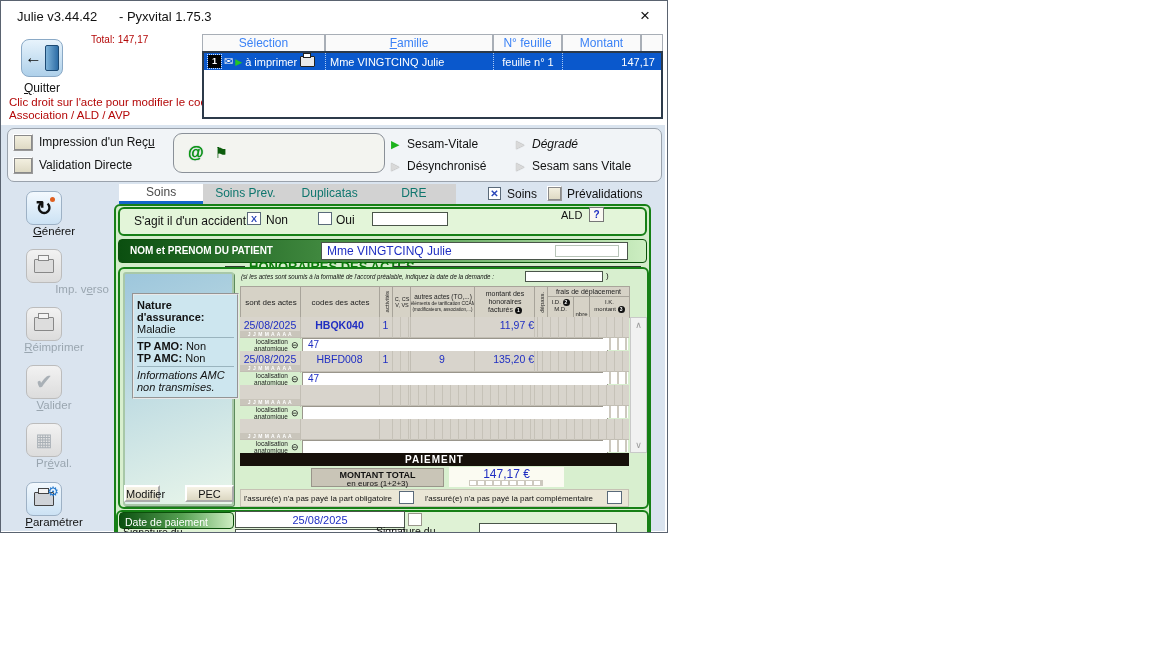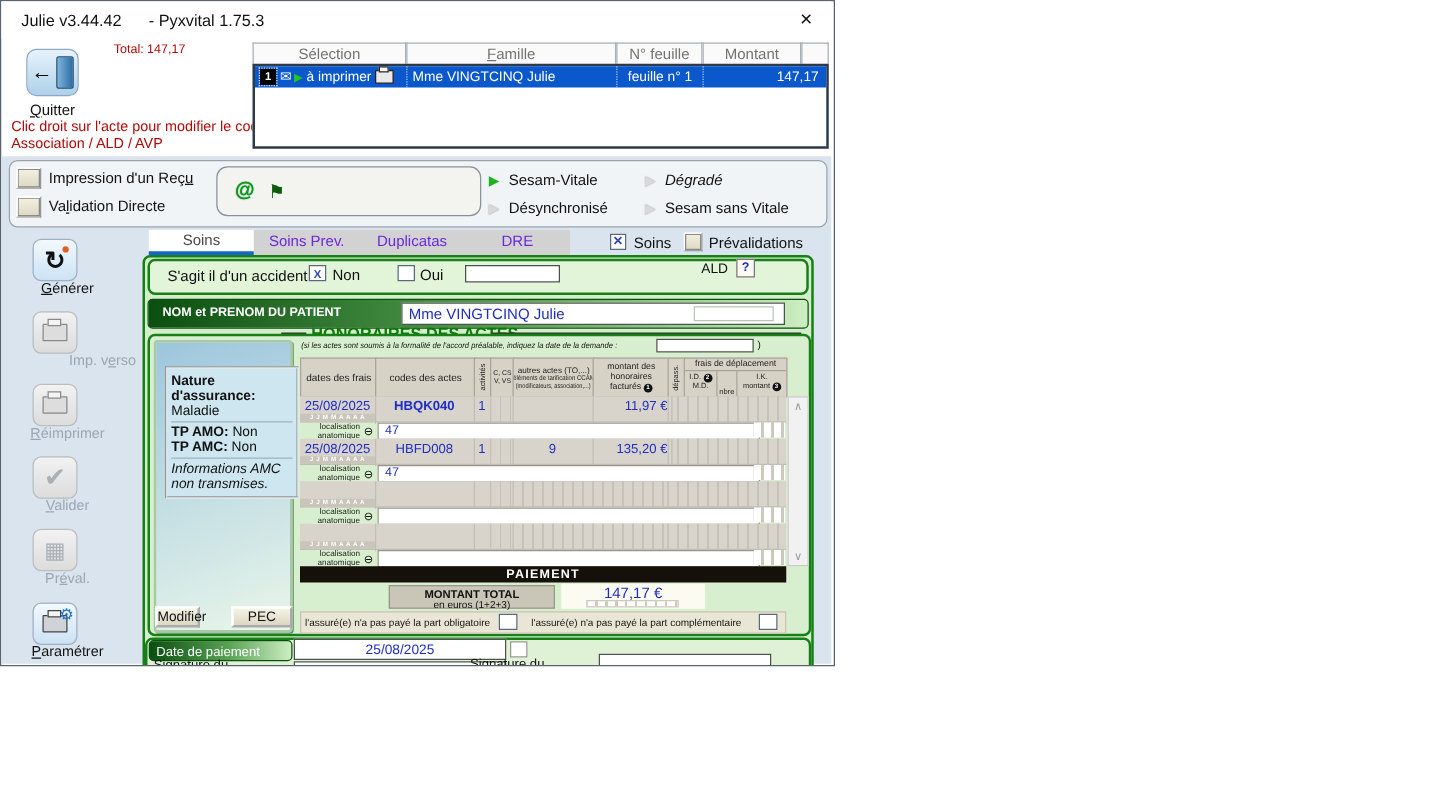--- a/index.html
+++ b/index.html
@@ -14,21 +14,21 @@
     line-height:24px;font-size:17px;cursor:pointer;}
   .bluearea{position:absolute;left:0;top:124px;width:664px;height:406px;background:#dae4ef;}
   .red{color:#b40808;}
   
   .qbtn{left:20px;top:38px;width:42px;height:38px;border-radius:8px;border:1px solid #8aa9c6;
     background:linear-gradient(180deg,#e7f3fc,#aed0ea);display:flex;align-items:center;justify-content:center;gap:3px;cursor:pointer;}
   .qarrow{font-size:17px;font-weight:bold;color:#0a0a0a;}
   .qdoor{width:12px;height:24px;background:linear-gradient(90deg,#7fb4da,#2d6da6);border:1px solid #1d4a73;border-radius:2px;}
   
   .fhead{top:33px;height:29px;background:#fafafa;border:1px solid #a8aeb6;border-bottom:none;
-    font-size:12px;text-align:center;line-height:16px;color:#737373;}
+    font-size:12px;text-align:center;line-height:16px;color:#3b82f6;}
   .fbody{left:201px;top:50px;width:461px;height:68px;background:#fff;border:2px solid #2c3a4a;}
   .frow{position:absolute;left:0;top:0;width:100%;height:17px;background:#0a58cc;color:#fff;display:flex;}
   .fcell{height:17px;display:flex;align-items:center;box-sizing:border-box;}
   .idxbox{width:13px;height:13px;background:#000;color:#fff;font-size:9px;font-weight:bold;
     text-align:center;line-height:13px;margin:0 3px 0 4px;outline:1px dotted #cfe2ff;}
   .minipr{position:relative;width:13px;height:9px;background:#e9e9e9;border:1px solid #222;border-radius:1px;}
   .minipr:before{content:"";position:absolute;left:2px;top:-4px;width:6px;height:3px;background:#fff;border:1px solid #222;}
   
   .gbox{left:6px;top:127px;width:655px;height:54px;border:1px solid #9aa2ac;border-radius:7px;background:#f1f4f7;}
   .sqbtn{width:20px;height:17px;background:linear-gradient(180deg,#f4f1e2,#ddd8c2);border:1px solid #999;
@@ -46,21 +46,21 @@
     background:linear-gradient(180deg,#f3f9fe,#cce2f4);display:flex;align-items:center;justify-content:center;cursor:pointer;position:absolute;left:25px;}
   .sicon.dis{background:linear-gradient(180deg,#f2f2f2,#dcdcdc);border-color:#bcbcbc;}
   .slabel{position:absolute;left:10px;width:86px;text-align:center;font-size:11.5px;}
   .slabel.dis{color:#9aa6b0;}
   .bigpr{position:relative;width:18px;height:12px;background:#ddd;border:1px solid #888;border-radius:1px;}
   .bigpr:before{content:"";position:absolute;left:3px;top:-5px;width:9px;height:4px;background:#f4f4f4;border:1px solid #888;}
   .bigpr.dk{border-color:#444;background:#cfd3d8;}
   .bigpr.dk:before{border-color:#444;}
   
   .tabbar{left:118px;top:183px;width:337px;height:20px;display:flex;background:#d2d2d2;}
-  .tab{flex:1;text-align:center;font-size:12px;line-height:19px;color:#6d28d9;cursor:pointer;}
+  .tab{flex:1;text-align:center;font-size:12px;line-height:19px;color:#0f766e;cursor:pointer;}
   .tab.active{background:#fff;color:#4a4a4a;border-bottom:3px solid #1566c8;line-height:16px;}
   .chk{background:#fff;border:1px solid #5a6a7a;text-align:center;cursor:pointer;}
   .chkx{color:#2a46b8;font-weight:bold;}
   
   .gpanel{left:113px;top:203px;width:537px;height:340px;background:#d4edcb;border:2px solid #168016;border-radius:6px;}
   .gsub{border:2px solid #168016;border-radius:6px;background:#e3f5d9;}
   .input{background:#fff;border:1px solid #4a554a;}
   .blue{color:#1f2ec2;}
   .grnbar{background:linear-gradient(90deg,#0b4f10,#57a153 55%,#cdeec2);border:1px solid #0a500a;border-radius:4px;}
   .wlabel{color:#fff;font-weight:bold;font-size:10px;}
@@ -236,21 +236,21 @@
       <div class="sec" style="font-style:italic;">Informations AMC non transmises.</div>
     </div>
   </div>
   <div class="a beigebtn" style="left:123px;top:484px;width:36px;height:17px;line-height:14px;">Modifier</div>
   <div class="a beigebtn" style="left:184px;top:484px;width:49px;height:17px;line-height:14px;">PEC</div>
 
   <div class="a squish" style="left:240px;top:272px;font-size:6.5px;font-style:italic;white-space:nowrap;">(si les actes sont soumis à la formalité de l'accord préalable, indiquez la date de la demande :</div>
   <div class="a input" style="left:524px;top:270px;width:78px;height:11px;"></div>
   <div class="a" style="left:605px;top:270px;font-size:8px;">)</div>
 
-  <div class="hc" style="left:239px;top:285px;width:60px;height:30px;font-size:8px;">dates des frais</div>
+  <div class="hc" style="left:239px;top:285px;width:60px;height:30px;font-size:8px;">sont des actes</div>
   <div class="hc" style="left:299px;top:285px;width:79px;height:30px;font-size:8px;">codes des actes</div>
   <div class="hc" style="left:378px;top:285px;width:13px;height:30px;">
     <span class="vtext">activités</span>
   </div>
   <div class="hc tiny" style="left:391px;top:285px;width:18px;height:30px;">
     <div>C, CS</div>
     <div>V, VS</div>
   </div>
   <div class="hc" style="left:409px;top:285px;width:64px;height:30px;">
     <div style="font-size:6.5px;">autres actes (TO,...)</div>

